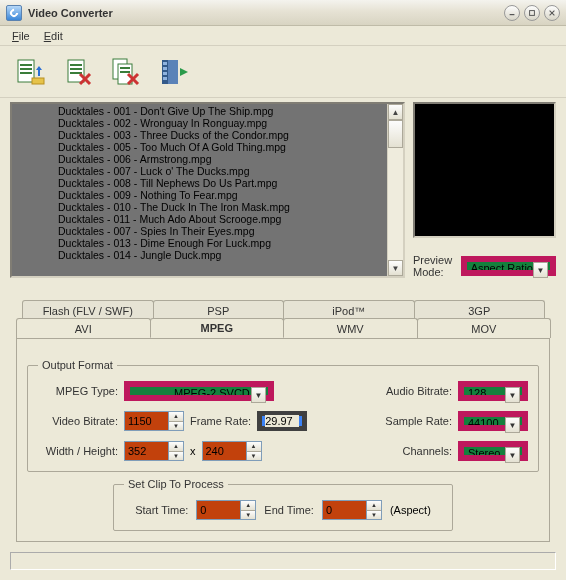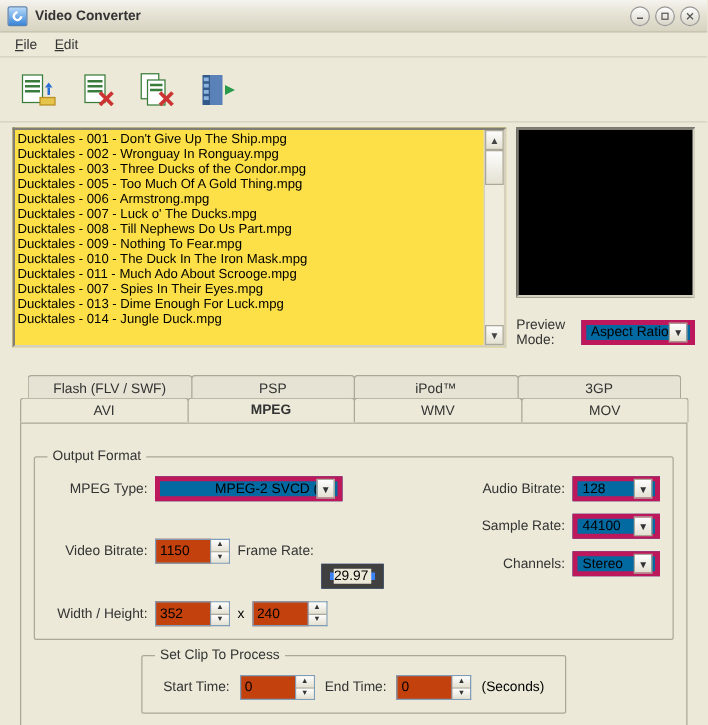--- a/index.html
+++ b/index.html
@@ -17,33 +17,33 @@
 .menubar .menu { padding: 2px 6px; color:#333; }
 .menubar .menu u { text-decoration: underline; }
 
 .toolbar { height: 52px; display:flex; align-items:center; gap:8px; padding: 4px 10px; border-bottom: 1px solid #d4d0c0; }
 .tbtn { width: 40px; height: 40px; border:1px solid #ece9d8; display:flex; align-items:center; justify-content:center; }
 .tbtn svg { width:32px; height:32px; }
 
 .content { padding: 4px 10px 6px 10px; display:flex; flex-direction:column; gap:4px; }
 
 .upper { display:flex; gap:8px; height: 176px; }
-.listbox { flex:1; background:#fde047; border:2px inset #d4d0c0; position:relative; display:flex; }
+.listbox { flex:1; background:#737373; border:2px inset #d4d0c0; position:relative; display:flex;padding-left:44px; }
 .listbox .items { flex:1; overflow:hidden; padding:1px 2px; color:#000; line-height:12px; }
 .listbox .items div { white-space:nowrap; font-size:10.5px; padding:0; }
 .scrollbar { width:16px; background:#f1efe2; border-left:1px solid #d4d0c0; display:flex; flex-direction:column; }
 .sbtn { height:16px; border:1px solid #aca899; background:linear-gradient(#fdfdfd,#e4e1d2); display:flex; align-items:center; justify-content:center; font-size:8px; color:#444;}
 .strack { flex:1; background:#efecdd; position:relative;}
 .sthumb { position:absolute; left:0; right:0; top:0; height:28px; border:1px solid #aca899; background:linear-gradient(#fdfdfd,#e4e1d2);}
 
 .preview-pane { width:143px; display:flex; flex-direction:column; gap:16px; }
 .preview { flex:1; background:#000; border:2px inset #d4d0c0; }
 .preview-row { display:flex; align-items:center; gap:4px; }
 .preview-row label { color:#333; }
-.select { height:20px; border:4px solid #be185d; background:#0369a1; display:flex; align-items:center; padding:0 2px 0 4px; position:relative; flex:1;}
+.select { height:20px; border:6px solid #be185d; background:#15803d; display:flex; padding:0 2px 0 4px; position:relative; flex:1;}
 .select .sval { flex:1; white-space:nowrap; overflow:hidden; }
 .select .sarr { width:15px; height:16px; border:1px solid #aca899; background:linear-gradient(#fdfdfd,#e4e1d2); display:flex; align-items:center; justify-content:center; font-size:8px; color:#333;}
 .tab { flex:1; height:20px; border:1px solid #aca899; border-bottom:none; background:#ece9d8; display:flex; align-items:center; justify-content:center; color:#333; border-top-left-radius:3px; border-top-right-radius:3px; margin-right:-1px;}
 .tab.active { background:#ece9d8; font-weight:normal; position:relative; z-index:2; border-bottom:1px solid #ece9d8; margin-bottom:-1px;}
 
 fieldset { border:1px solid #aca899; border-radius:2px; padding:10px 10px 10px 10px; margin-top:6px; }
 fieldset > legend { padding:0 4px; color:#333; background:#ece9d8; }
 .fld-label { text-align:right; color:#333; white-space:nowrap; }
 .input { height:20px; border:1px solid #7f9db9; background:#c2410c; display:flex; align-items:center; padding:0 3px; }
 .input input { border:none; outline:none; width:100%; font-size:11px; background:transparent;}
@@ -70,21 +70,21 @@
 
 .tabbody { border:1px solid #aca899; margin:0 6px; padding:10px; padding-top:14px; background:#ece9d8; margin-top:-2px; position:relative; z-index:1;}
 
 .of-grid { display:flex; gap:30px; }
 .of-left { flex:1; display:flex; flex-direction:column; gap:10px; }
 .of-right { width:170px; display:flex; flex-direction:column; gap:10px; }
 .of-row { display:flex; align-items:center; gap:6px; }
 .of-row .fld-label { width:80px; }
 .of-row .select { flex:1;padding-left:44px; }
 .of-row .spin { width:60px; }
-.of-row .input.readonly { flex:0 0 50px; background:#3b82f6; border:7px solid #404040;margin-top:40px;}
+.of-row .input.readonly { flex:0 0 50px; background:#3b82f6; border:5px solid #404040;}
 </style>
 </head>
 <body>
 
 <div class="titlebar">
   <div class="icon"></div>
   <div class="title">Video Converter</div>
   <div class="winbtns">
     <div class="winbtn">
         <svg viewBox="0 0 10 10">
@@ -301,20 +301,20 @@
           <div class="fld-label" style="width:auto;">End Time:</div>
           <div class="spin">
             <div class="input">
                 <input value="0" style="">
               </div>
             <div class="spinbtns">
                 <div>▲</div>
                 <div>▼</div>
               </div>
           </div>
-          <span>(Seconds)</span>
+          <span>(Aspect)</span>
         </div>
       </fieldset>
     </div>
   </div>
 </div>
 
 <div class="statusbar"></div>
 
 </body></html>

